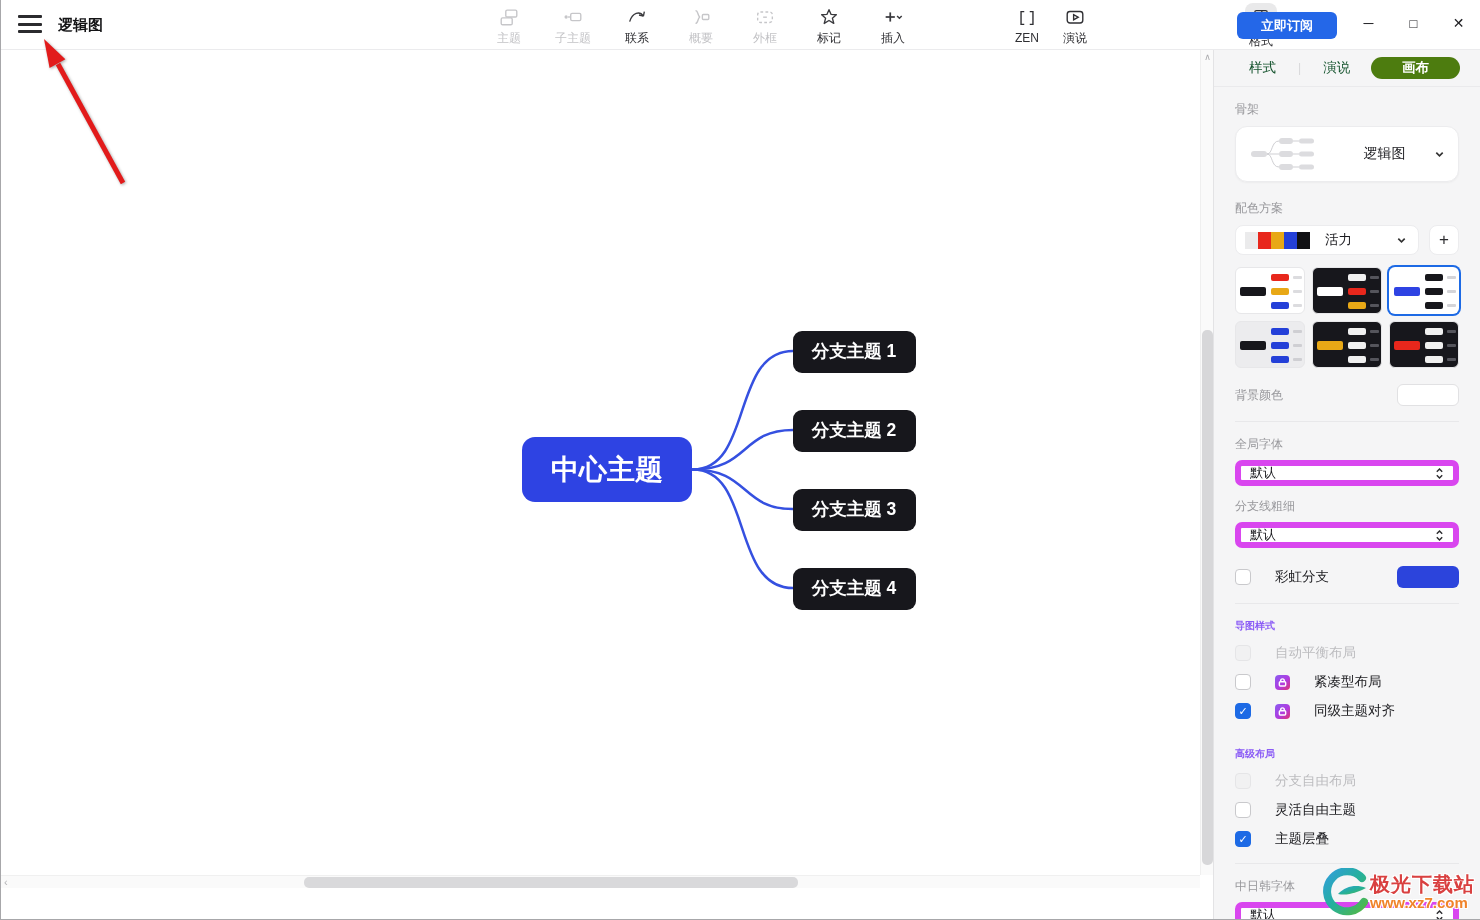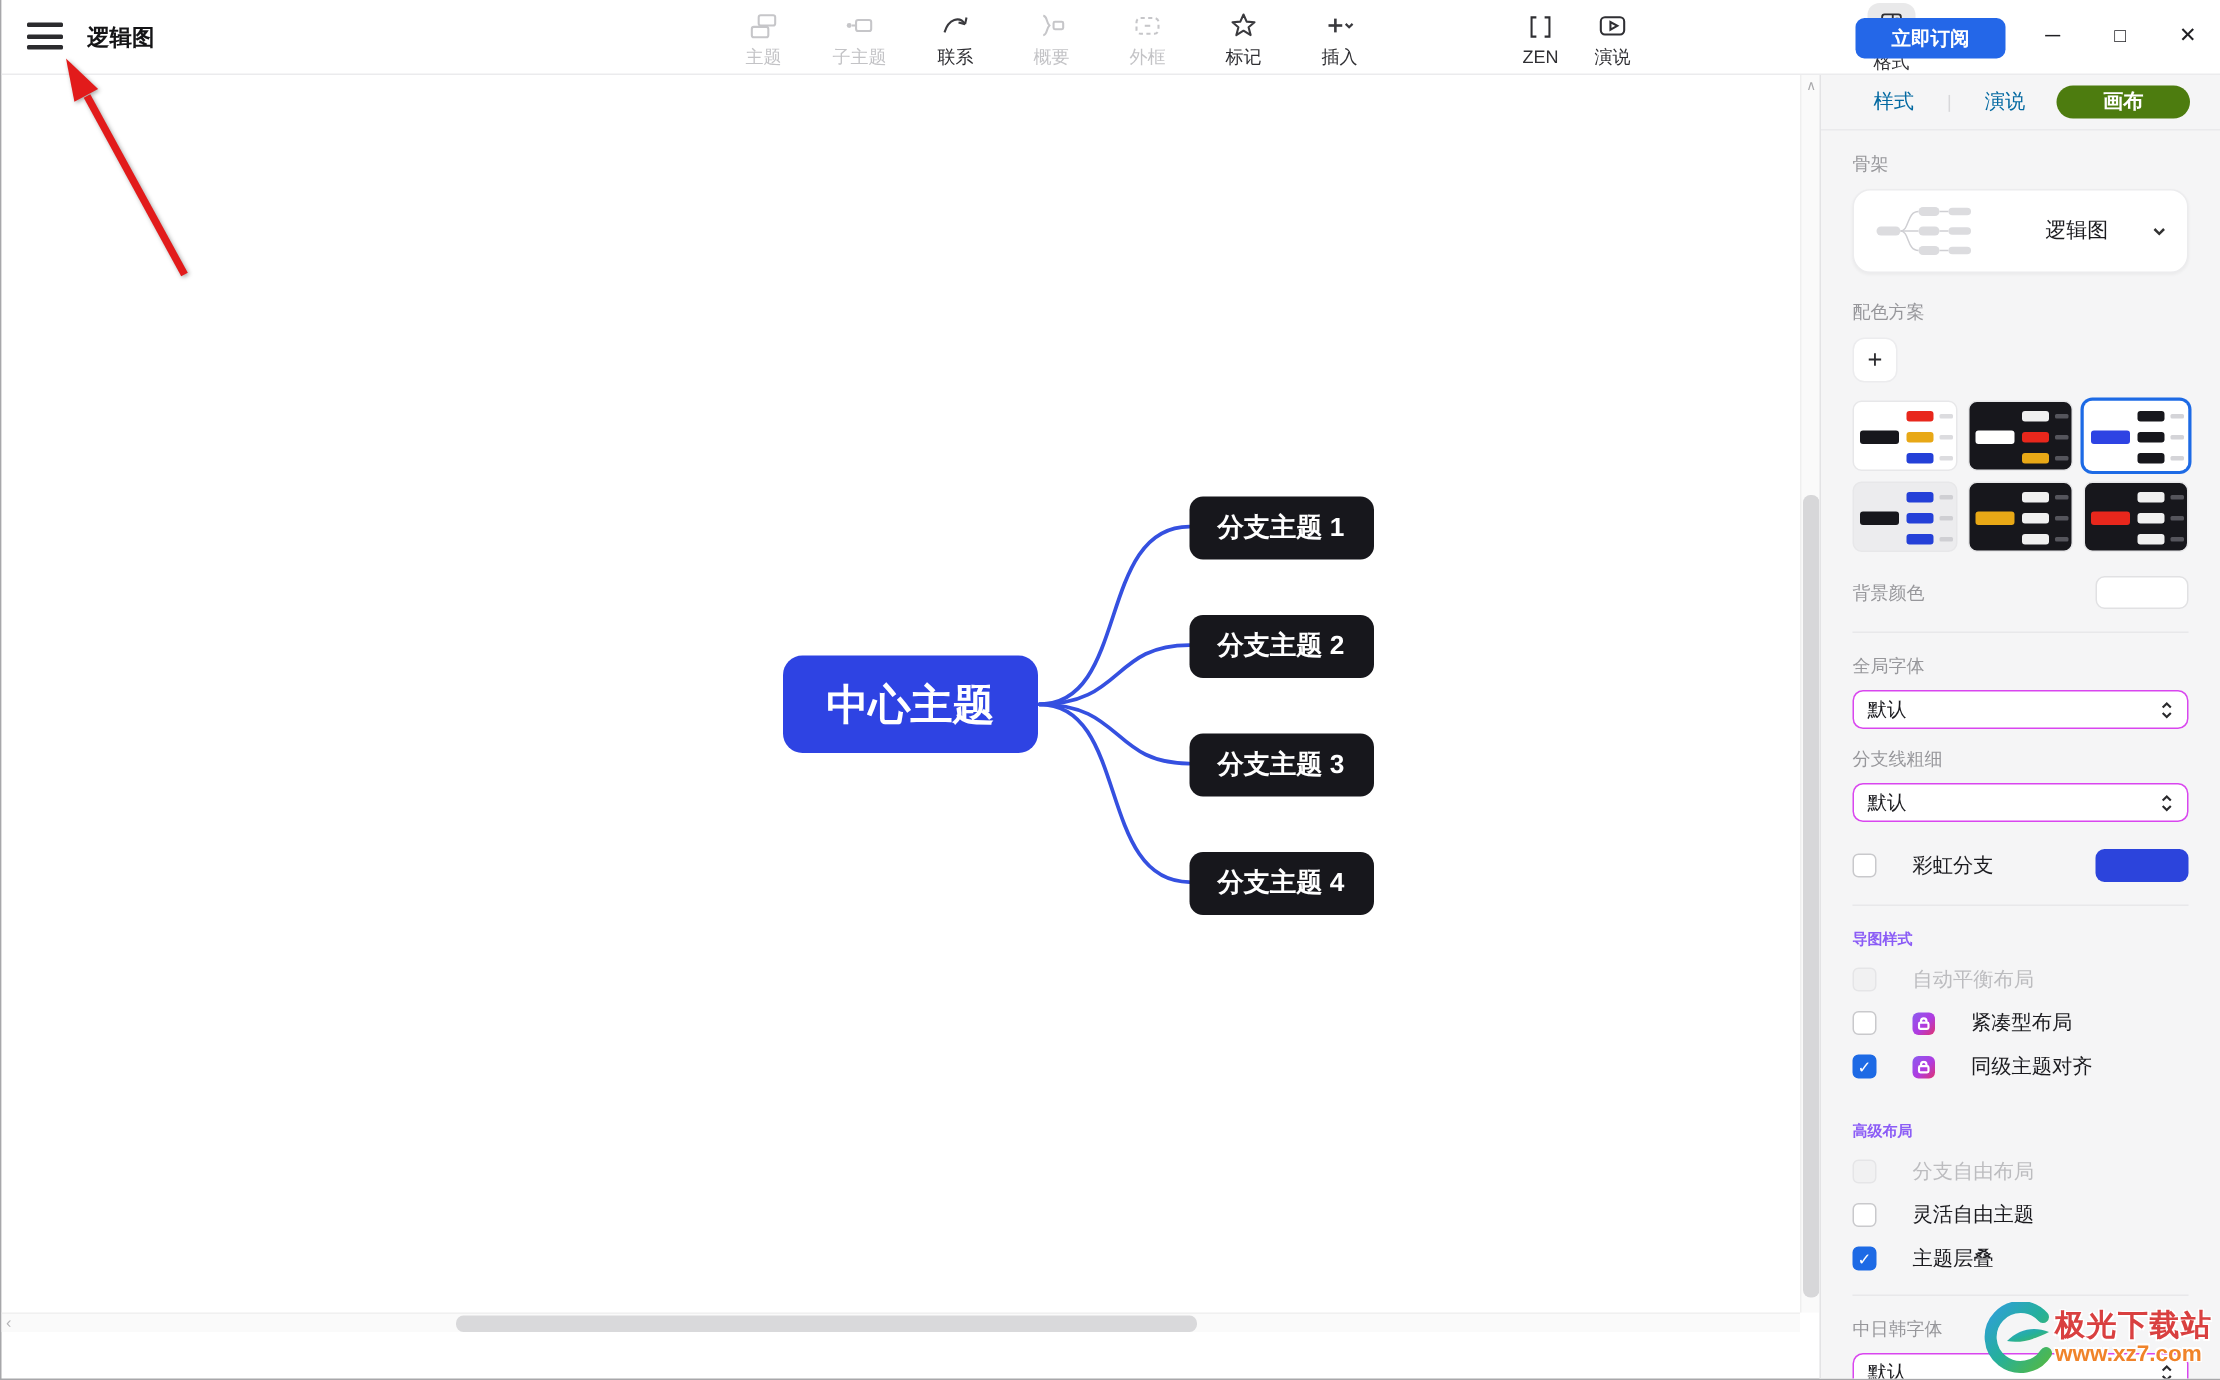--- a/index.html
+++ b/index.html
@@ -54,21 +54,21 @@
   .statusbar .sb-item { font-size:13px; color:#3d3d41; }
   .statusbar .sep { width:1px; height:14px; background:#d4d4d6; margin:0 12px; }
   .zoom-box { display:flex; align-items:center; gap:6px; cursor:pointer; }
   .updown-svg { width:9px; height:13px; stroke:#3d3d41; fill:none; stroke-width:1.6; }
 
   
   .sidebar { position:absolute; left:1212px; top:50px; width:268px; height:870px; background:#f5f5f6;
              border-left:1px solid #e3e3e5; overflow:hidden; padding:0 22px 0 21px; z-index:10; }
   .side-tabs { height:37px; margin:0 -22px 0 -21px; padding:0 21px 0 35px; display:flex; align-items:center;
                border-bottom:1px solid #eaeaec; }
-  .side-tab { font-size:13.5px; color:#0369a1; cursor:pointer; }
+  .side-tab { font-size:13.5px; color:#14532d; cursor:pointer; }
   .tab-sep { color:#d8d8da; margin:0 22px; font-size:12px; }
   .side-tab.pill { margin-left:auto; background:#4d7c0f; color:#fff; width:89px; height:22px; border-radius:13px;
                    display:flex; align-items:center; justify-content:center; font-weight:bold; }
   .section-label { margin-top:14px; font-size:12px; color:#97979b; }
   .card { margin-top:8px; height:56px; background:#fff; border:1px solid #ececee; border-radius:12px;
           box-shadow:0 1px 2px rgba(0,0,0,.04); display:flex; align-items:center; padding:0 13px; cursor:pointer; }
   .card .card-label { flex:1; text-align:center; font-size:14px; color:#1b1b1f; }
   .caret-svg { width:11px; height:11px; stroke:#333; fill:none; stroke-width:1.8; }
   .scheme-row { margin-top:8px; display:flex; gap:10px; }
   .scheme-select { flex:1; height:30px; background:#fff; border:1px solid #ececee; border-radius:8px;
@@ -83,21 +83,21 @@
   .thumb { position:relative; height:47px; border-radius:6px; border:1px solid #e7e7e9; cursor:pointer; overflow:hidden; }
   .thumb.selected { box-shadow:0 0 0 2px #1d6ae5, inset 0 0 0 1.5px #fff; border-color:transparent; }
   .t-center { position:absolute; left:4px; top:19px; width:26px; height:9px; border-radius:2px; }
   .t-b { position:absolute; left:35px; width:18px; height:7px; border-radius:2px; }
   .t-b1 { top:6px; } .t-b2 { top:20px; } .t-b3 { top:34px; }
   .t-d { position:absolute; left:57px; width:9px; height:3px; border-radius:1px; }
   .t-d1 { top:8px; } .t-d2 { top:22px; } .t-d3 { top:36px; }
   .row-between { margin-top:16px; display:flex; align-items:center; justify-content:space-between;gap:20px; }
   .mini-swatch { width:62px; height:22px; border:1px solid #e1e1e3; border-radius:6px; cursor:pointer; }
   .divider { margin-top:15px; border-top:1px solid #e8e8ea; }
-  .select { margin-top:7px; height:26px; background:#fff; border:1px solid #d946ef; border-radius:7px;
+  .select { margin-top:7px; height:26px; background:#fff; border:6px solid #d946ef; border-radius:7px;
             display:flex; align-items:center; padding:0 9px; cursor:pointer; }
   .select span { font-size:13px; color:#1b1b1f; }
   .select .updown-svg { margin-left:auto; stroke:#2b2b2e; }
   .opt-row { margin-top:11px; display:flex; align-items:center; gap:24px; }
   .cb { width:16px; height:16px; border-radius:4px; background:#fff; border:1px solid #c9c9cc; flex:0 0 auto;
         display:flex; align-items:center; justify-content:center; font-size:11px; color:#fff; cursor:pointer; }
   .cb.checked { background:#1d6ae5; border-color:#1d6ae5; font-weight:bold; }
   .cb.disabled { background:#f1f1f2; border-color:#e5e5e7; }
   .opt-label { font-size:13.5px; color:#1b1b1f; }
   .opt-label.dis { color:#bcbcbf; }
@@ -291,20 +291,33 @@
         </g>
       </svg>
       <span class="card-label">逻辑图</span>
       <svg class="caret-svg" viewBox="0 0 12 12">
           <path d="M2.5 4 L6 7.5 L9.5 4"></path>
         </svg>
     </div>
 
     <div class="section-label" style="margin-top:18px;">配色方案</div>
     <div class="scheme-row">
+      <div class="scheme-select">
+        <span class="swatches">
+          <span class="swatch" style="background: rgb(235, 235, 236);"></span>
+          <span class="swatch" style="background: rgb(232, 39, 28);"></span>
+          <span class="swatch" style="background: rgb(232, 168, 22);"></span>
+          <span class="swatch" style="background: rgb(36, 64, 216);"></span>
+          <span class="swatch" style="background: rgb(17, 17, 20);"></span>
+        </span>
+        <span class="scheme-name">活力</span>
+        <svg class="caret-svg" viewBox="0 0 12 12">
+            <path d="M2.5 4 L6 7.5 L9.5 4"></path>
+          </svg>
+      </div>
       <div class="plus-btn">+</div>
     </div>
 
     <div class="theme-grid">
       <div class="thumb" style="background: rgb(255, 255, 255);">
         <span class="t-center" style="background: rgb(23, 23, 28);"></span>
         <span class="t-b t-b1" style="background: rgb(232, 39, 28);"></span>
         <span class="t-b t-b2" style="background: rgb(232, 168, 22);"></span>
         <span class="t-b t-b3" style="background: rgb(36, 64, 216);"></span>
         <span class="t-d t-d1" style="background: rgb(220, 220, 223);"></span>

